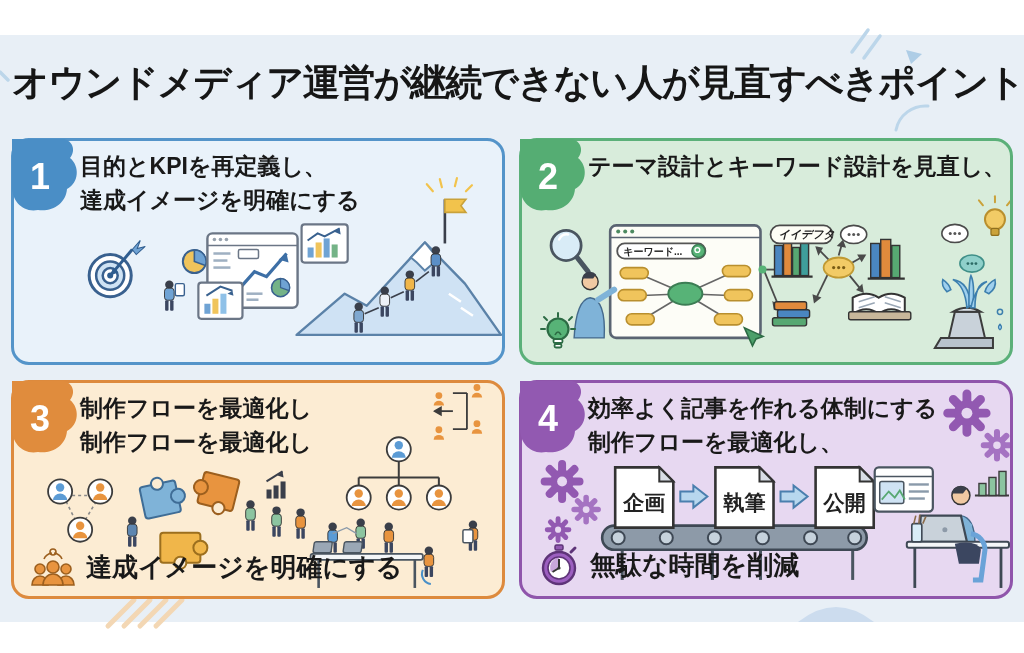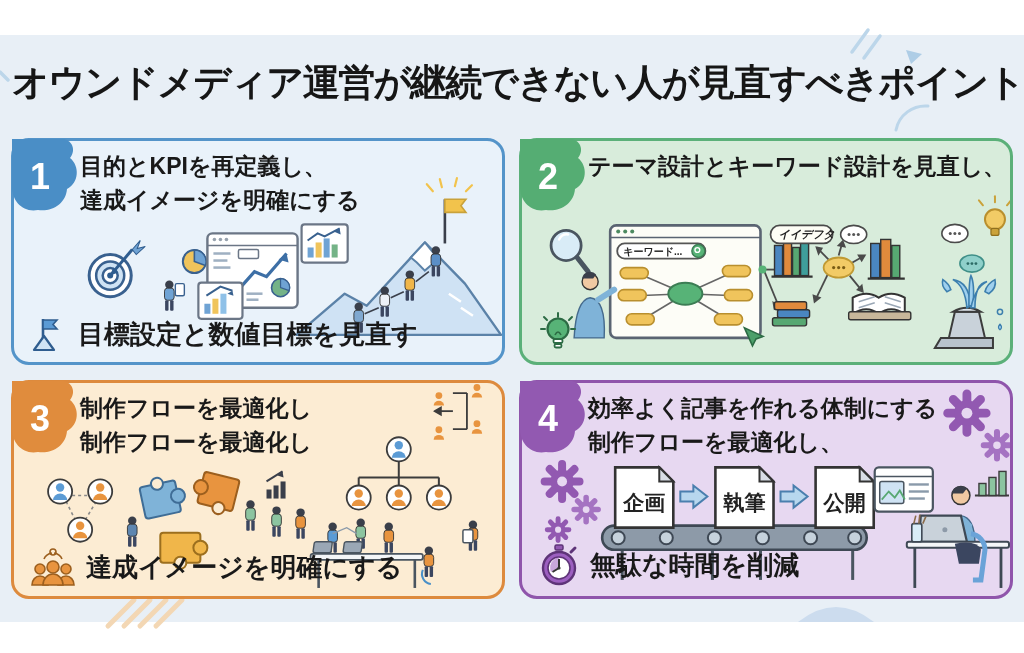--- a/index.html
+++ b/index.html
@@ -181,28 +181,20 @@
       </g>
     </svg>
     <svg class="badge" viewBox="0 0 72 80">
       <path d="M0,0 H52 C61,2 64,12 58,19 C68,27 67,44 55,50 C54,64 41,73 26,71 C11,74 0,62 0,48 Z"></path>
       <text x="28" y="50">1</text>
     </svg>
     <div class="card-title">
       <div>目的とKPIを再定義し、</div>
       <div>達成イメージを明確にする</div>
     </div>
-    <div class="bottom-row">
-      <svg width="38" height="38" viewBox="0 0 38 38">
-        <line x1="13" y1="4" x2="13" y2="24" stroke="#2f5d8f" stroke-width="2.6"></line>
-        <path d="M13,5 h14 l-4,4.5 4,4.5 h-14 z" fill="#5b9bd5" stroke="#2f5d8f" stroke-width="1.6"></path>
-        <path d="M4,35 L14,21 L24,35 Z" fill="#cfe3f4" stroke="#2f5d8f" stroke-width="2.2" stroke-linejoin="round"></path>
-      </svg>
-      <span class="bottom-label">目標設定と数値目標を見直す</span>
-    </div>
   </div>
 
   <div class="card r1 c2" style="--accent: #55ad73; --bg: #d8ecdb; --border: #5bb079;">
     <svg class="illus" viewBox="0 0 487 220" preserveAspectRatio="none">
 
       <g>
         <circle cx="44" cy="104" r="15" fill="#d9ecf7" stroke="#4a5560" stroke-width="2.8"></circle>
         <path d="M37,98 a9,9 0 0 1 9,-5" fill="none" stroke="#ffffff" stroke-width="2.5" stroke-linecap="round"></path>
         <line x1="55" y1="116" x2="66" y2="130" stroke="#4a5560" stroke-width="5" stroke-linecap="round"></line>
       </g>

